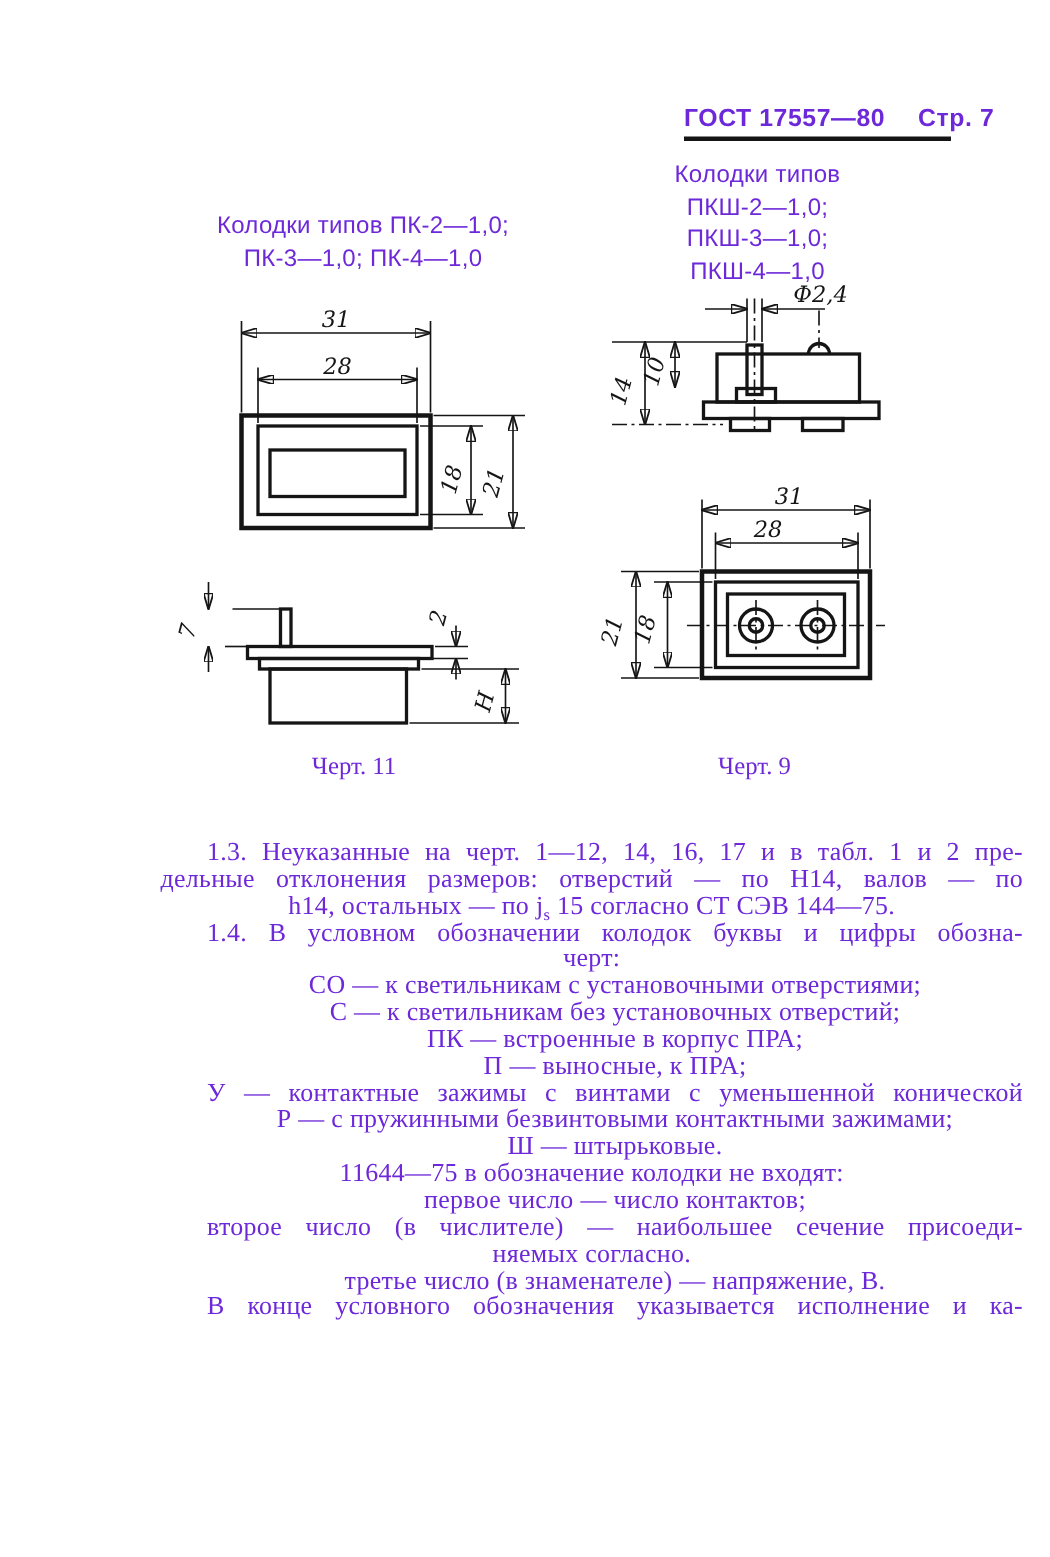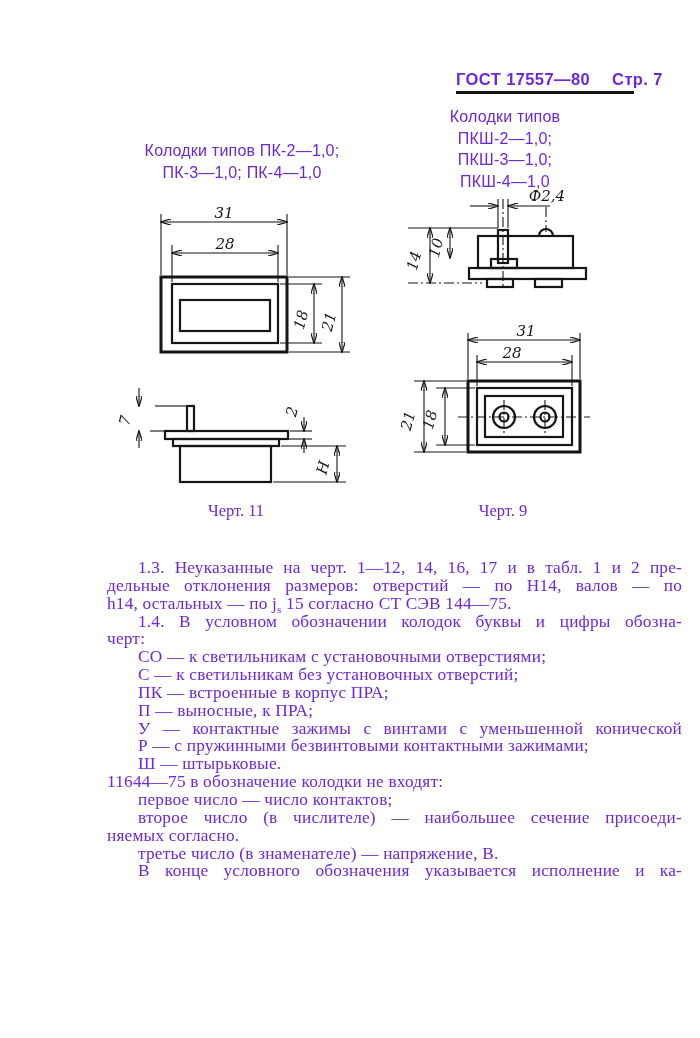--- a/index.html
+++ b/index.html
@@ -19,21 +19,21 @@
   .fcaption.c12{left:458px;}
   .fig{position:absolute;}
   .fig rect,.fig line,.fig path,.fig circle{fill:none;stroke:#151515;stroke-width:1.1;}
   .fig .thick{stroke-width:3;}
   .fig .med{stroke-width:2.2;}
   .fig .dashdot{stroke-dasharray:10 3 2 3;}
   .fig text{fill:#151515;stroke:none;font-family:"DejaVu Serif", serif;
             font-style:italic;font-size:15px;}
   .bodytext{position:absolute;left:63px;top:559px;width:575px;
             font-size:17.3px;line-height:17.85px;letter-spacing:0.2px;margin-left:44px;}
-  .ln{text-align:left;}
+  .ln{text-align:center;}
   .ln.just{text-align:justify;text-align-last:justify;}
   .ln.ind{text-indent:31px;}
   .ln sub{font-size:11px;line-height:0;}
 </style>
 </head>
 <body>
 
 <div class="page">
 
   <div class="hdr">

